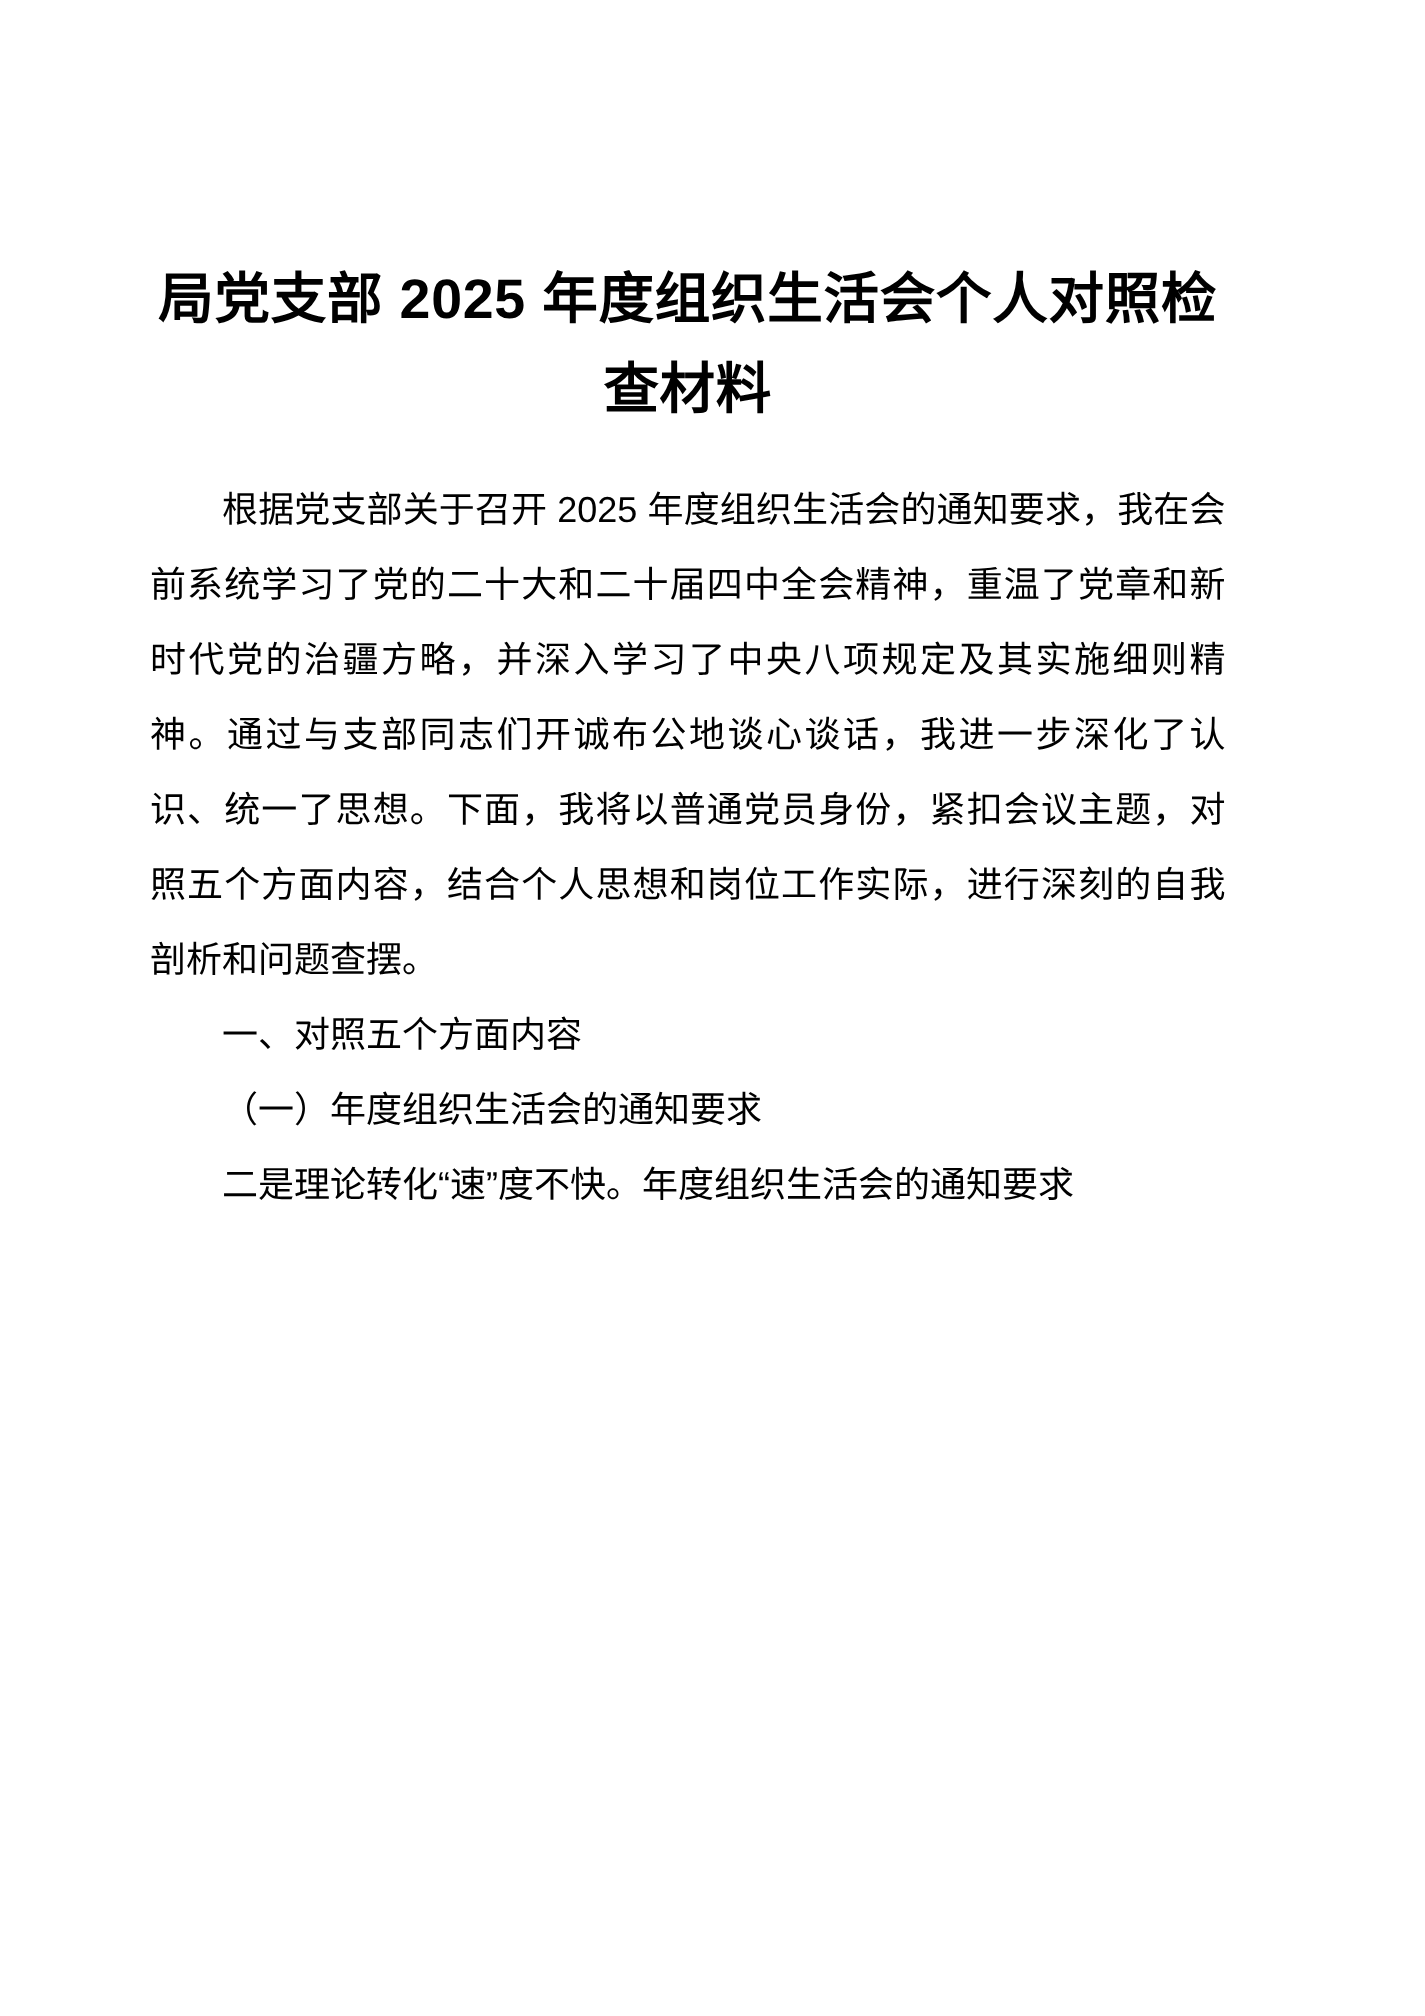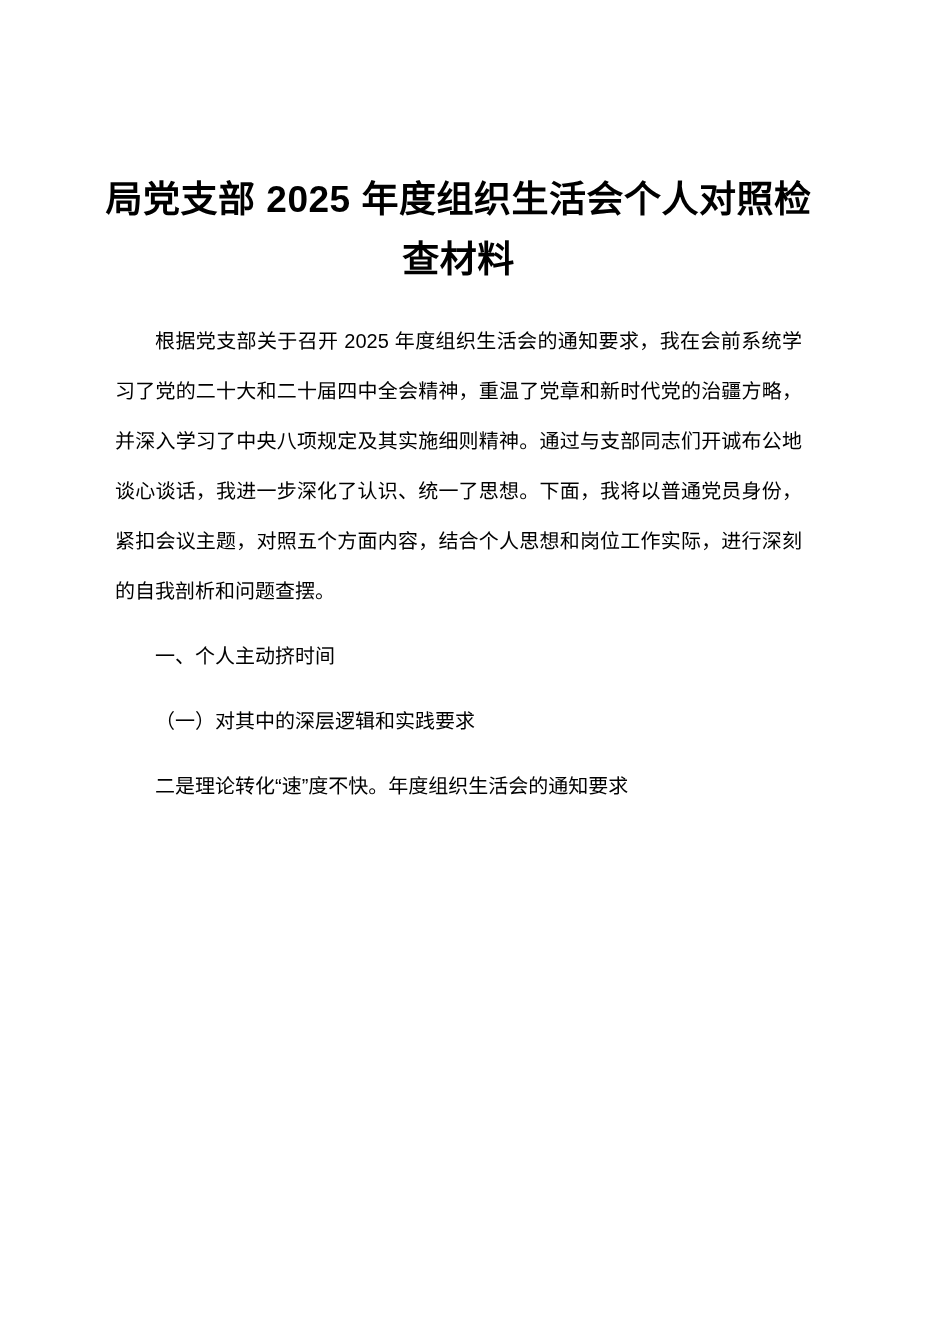--- a/index.html
+++ b/index.html
@@ -26,38 +26,38 @@
     font-size: 37px;
     font-weight: 700;
     line-height: 60px;
     text-align: center;
     letter-spacing: 0.5px;
   }
   .doc-body {
     width: 100%;
   }
   .para {
-    margin: 15px;
-    font-size: 20px;
+    margin: 0;
+    font-size: 24px;
     line-height: 50px;
     text-indent: 2em;
     text-align: justify;
     text-justify: inter-ideograph;
     font-weight: 400;
     word-break: break-all;
   }
   .para.heading-1,
   .para.heading-2 {
     text-align: left;
   }
 </style>
 </head>
 <body>
 
 <div class="page">
   <h1 class="doc-title">局党支部 2025 年度组织生活会个人对照检查材料</h1>
   <div class="doc-body" id="doc-body">
       <p class="para body">根据党支部关于召开 2025 年度组织生活会的通知要求，我在会前系统学习了党的二十大和二十届四中全会精神，重温了党章和新时代党的治疆方略，并深入学习了中央八项规定及其实施细则精神。通过与支部同志们开诚布公地谈心谈话，我进一步深化了认识、统一了思想。下面，我将以普通党员身份，紧扣会议主题，对照五个方面内容，结合个人思想和岗位工作实际，进行深刻的自我剖析和问题查摆。</p>
-      <p class="para heading-1">一、个人主动挤时间</p>
-      <p class="para heading-2">（一）对其中的深层逻辑和实践要求</p>
+      <p class="para heading-1">一、对照五个方面内容</p>
+      <p class="para heading-2">（一）年度组织生活会的通知要求</p>
       <p class="para body">二是理论转化“速”度不快。年度组织生活会的通知要求</p>
     </div>
 </div>
 
 </body></html>

